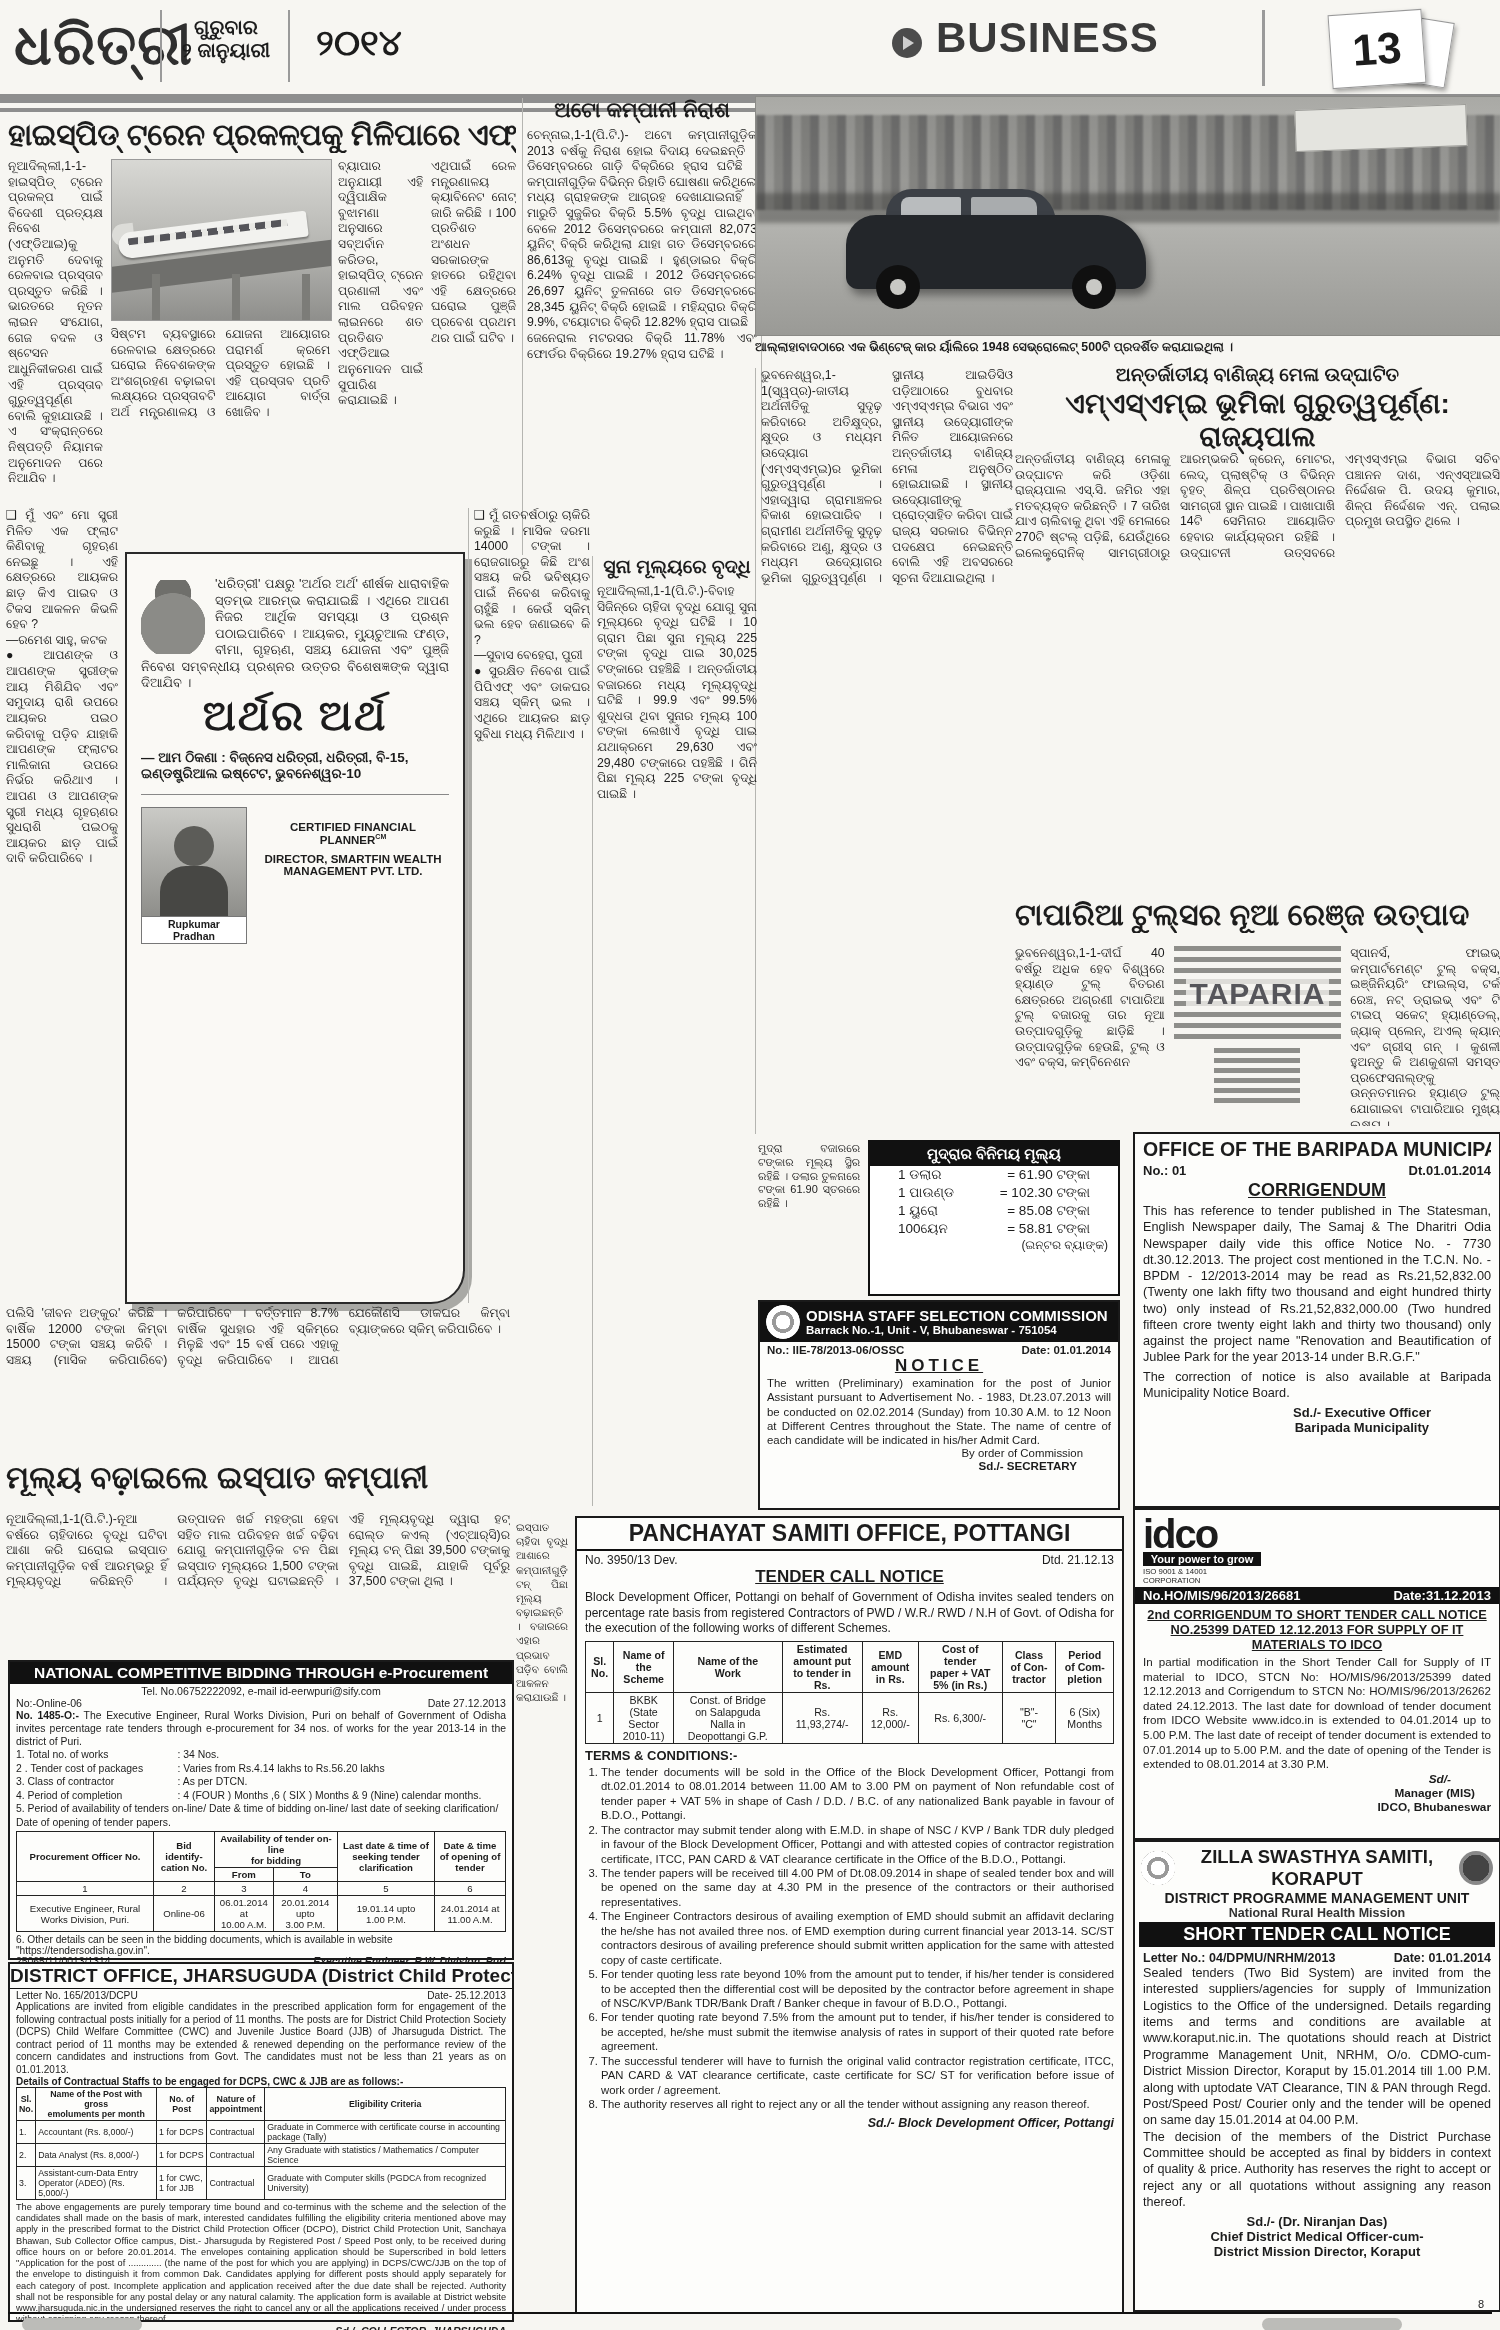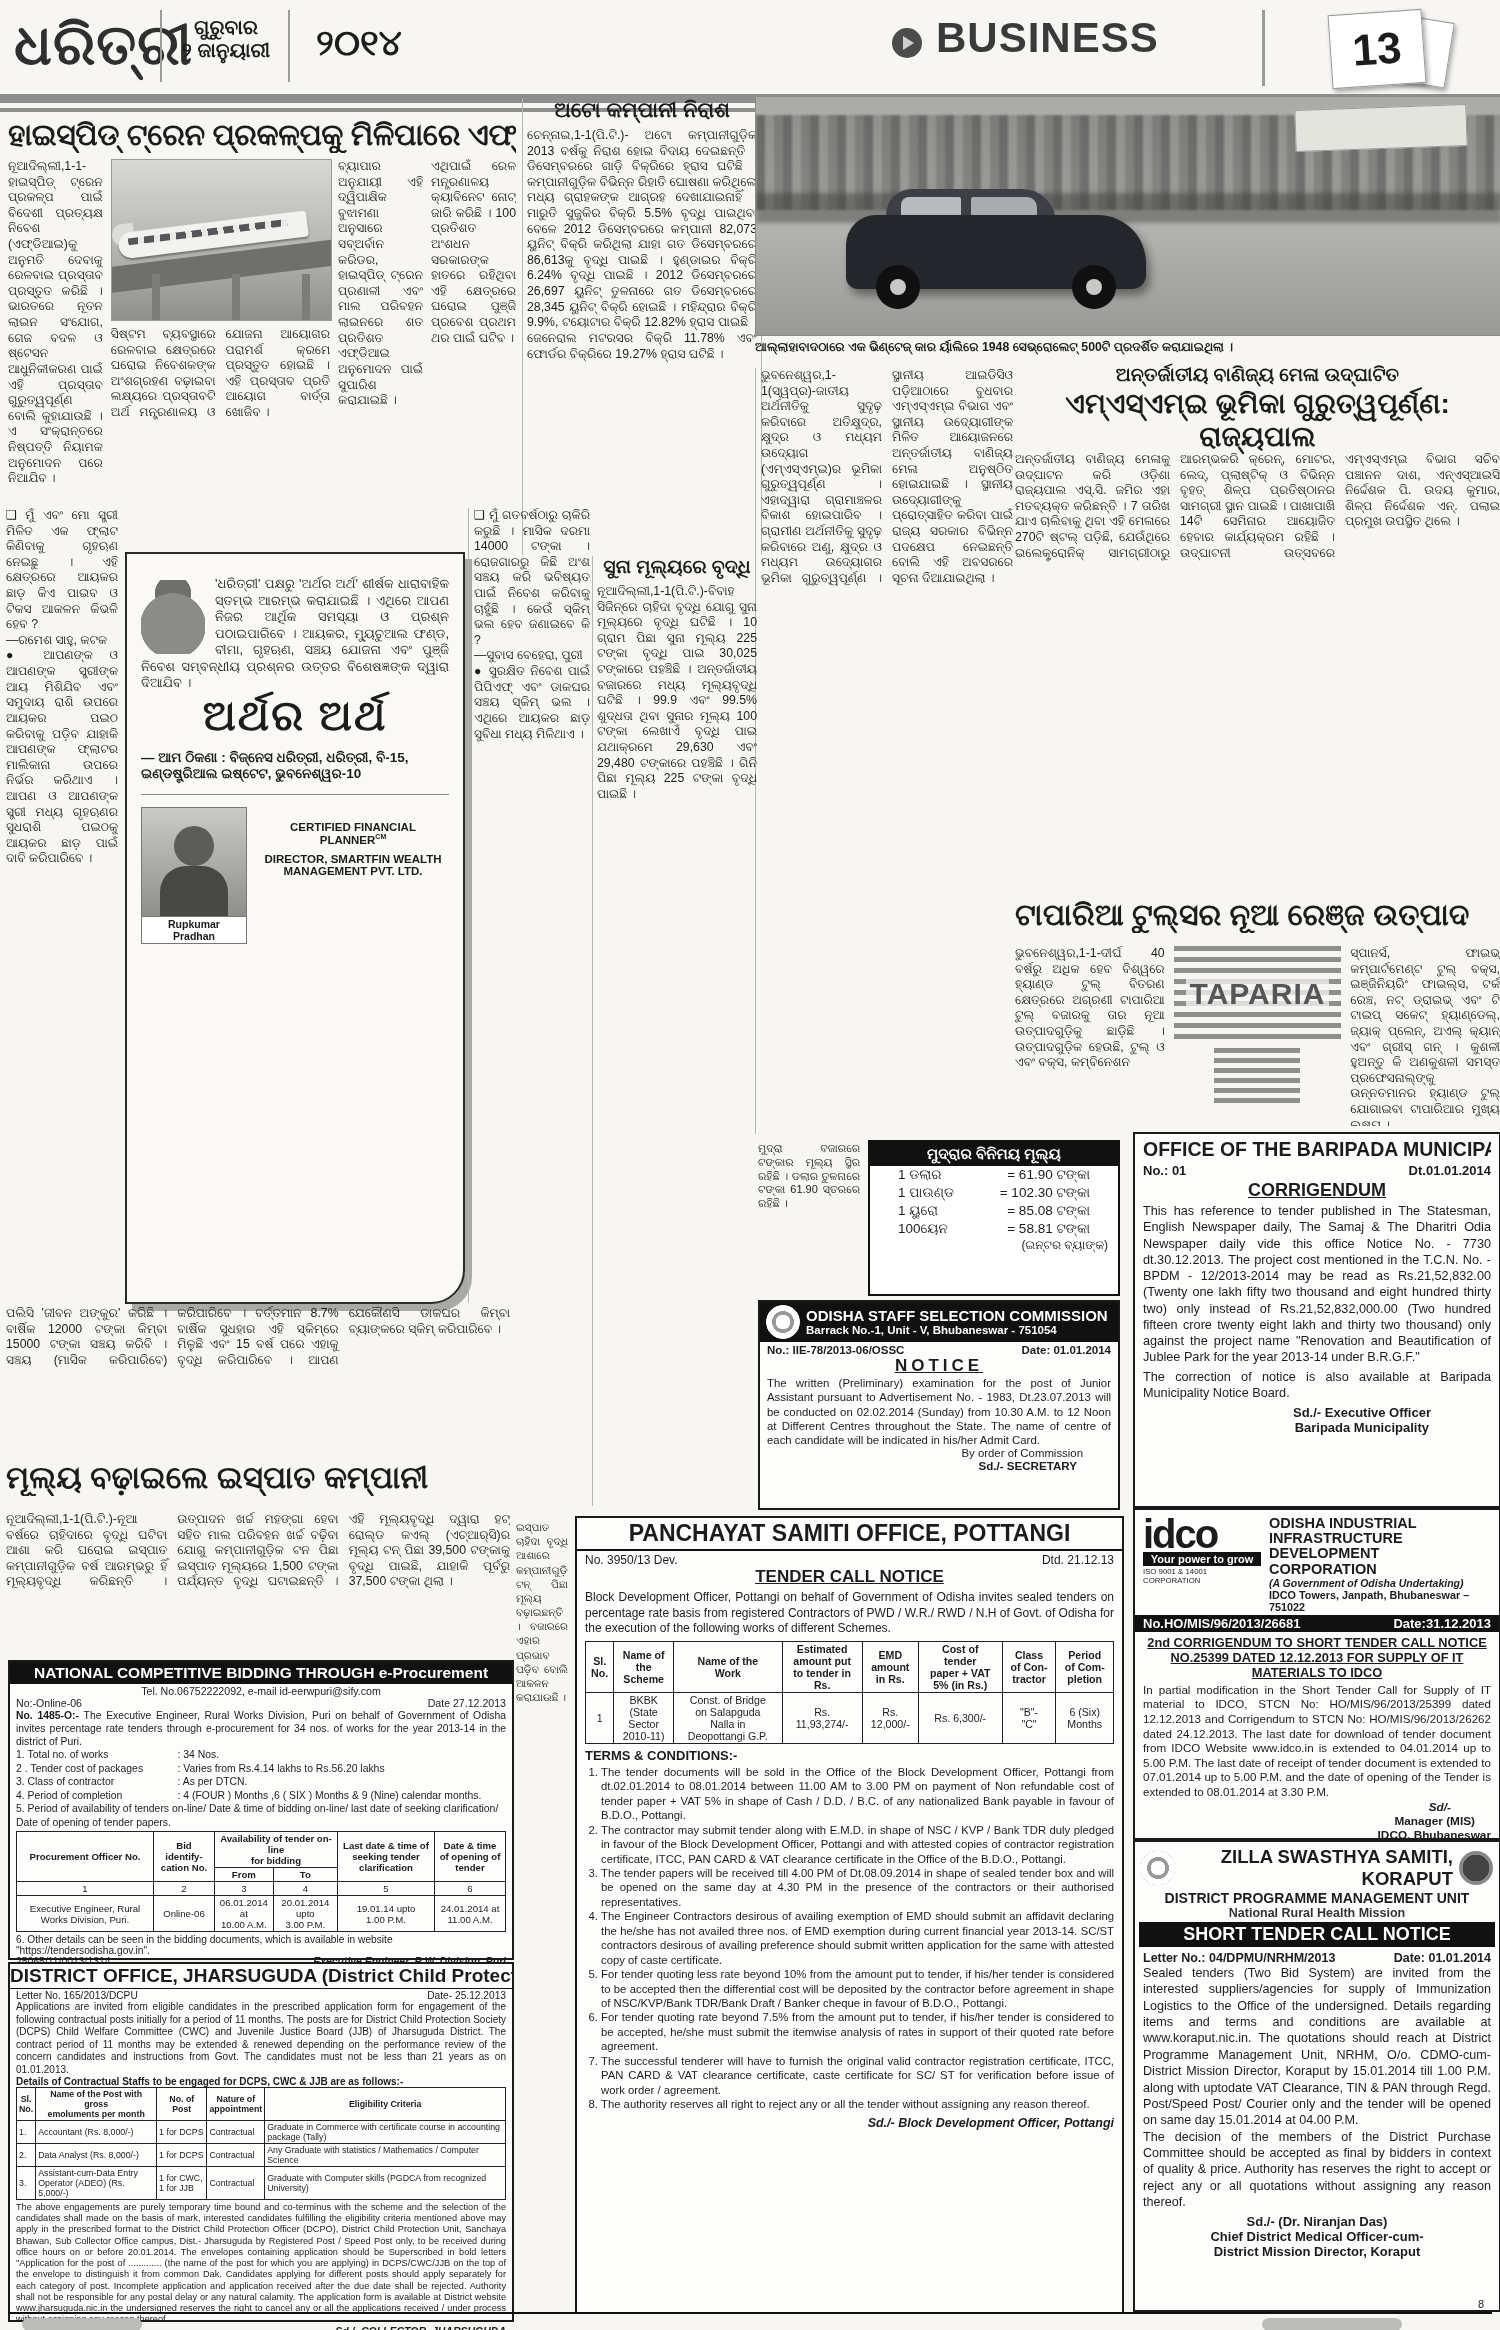--- a/index.html
+++ b/index.html
@@ -256,44 +256,38 @@
     </div>
   </div>
 
   <div class="abs box" style="left:1133px;top:1508px;width:364px;height:328px">
     <div style="display:flex;gap:8px;padding:6px 8px 2px 8px;align-items:flex-start">
       <div style="width:118px">
         <div class="idco-word">idco</div>
         <div class="idco-tag">Your power to grow</div>
         <div style="font-size:7.8px;margin-top:1px">ISO 9001 &amp; 14001 CORPORATION</div>
       </div>
-      <div style="flex:1">
-        <div class="bold" style="font-size:14.5px;line-height:1.05">ODISHA INDUSTRIAL INFRASTRUCTURE</div>
-        <div class="bold" style="font-size:14.5px;line-height:1.05">DEVELOPMENT CORPORATION</div>
-        <div class="ital bold" style="font-size:10.5px">(A Government of Odisha Undertaking)</div>
-        <div class="bold" style="font-size:10.8px">IDCO Towers, Janpath, Bhubaneswar – 751022</div>
-      </div>
     </div>
     <div class="blackbar" style="display:flex;justify-content:space-between;padding:1px 8px;font-size:13px">
       <span>No.HO/MIS/96/2013/26681</span>
       <span>Date:31.12.2013</span>
     </div>
     <div style="padding:3px 8px">
       <div class="ctr bold uline" style="font-size:12.8px">2nd CORRIGENDUM TO SHORT TENDER CALL NOTICE NO.25399 DATED 12.12.2013 FOR SUPPLY OF IT MATERIALS TO IDCO</div>
       <div class="j" style="font-size:11.6px;line-height:1.26;margin-top:3px">In partial modification in the Short Tender Call for Supply of IT material to IDCO, STCN No: HO/MIS/96/2013/25399 dated 12.12.2013 and Corrigendum to STCN No: HO/MIS/96/2013/26262 dated 24.12.2013. The last date for download of tender document from IDCO Website www.idco.in is extended to 04.01.2014 up to 5.00 P.M. The last date of receipt of tender document is extended to 07.01.2014 up to 5.00 P.M. and the date of opening of the Tender is extended to 08.01.2014 at 3.30 P.M.</div>
       <div class="rt bold ital" style="font-size:11.8px;padding-right:40px">Sd/-</div>
       <div class="rt bold" style="font-size:11.8px;padding-right:16px">Manager (MIS)</div>
       <div class="rt bold" style="font-size:11.8px">IDCO, Bhubaneswar</div>
     </div>
   </div>
 
   <div class="abs box" style="left:1133px;top:1840px;width:364px;height:468px">
     <div style="display:flex;align-items:center;gap:6px;padding:4px 6px 0 6px">
       <div class="emblem"></div>
-      <div class="bold" style="font-size:18.5px;flex:1;text-align:right">ZILLA SWASTHYA SAMITI, KORAPUT</div>
+      <div class="bold" style="font-size:18.5px;flex:1;text-align:center">ZILLA SWASTHYA SAMITI, KORAPUT</div>
       <div class="emblem" style="background:radial-gradient(circle,#444 0 55%,#888 56% 100%)"></div>
     </div>
     <div class="ctr bold" style="font-size:14px">DISTRICT PROGRAMME MANAGEMENT UNIT</div>
     <div class="ctr bold" style="font-size:12.5px;color:#333">National Rural Health Mission</div>
     <div class="blackbar" style="font-size:18px;padding:2px 0;margin:2px 4px">SHORT TENDER CALL NOTICE</div>
     <div style="padding:2px 8px">
       <div class="notice-meta" style="font-size:12.5px">
         <span>Letter No.: 04/DPMU/NRHM/2013</span>
         <span>Date: 01.01.2014</span>
       </div>

